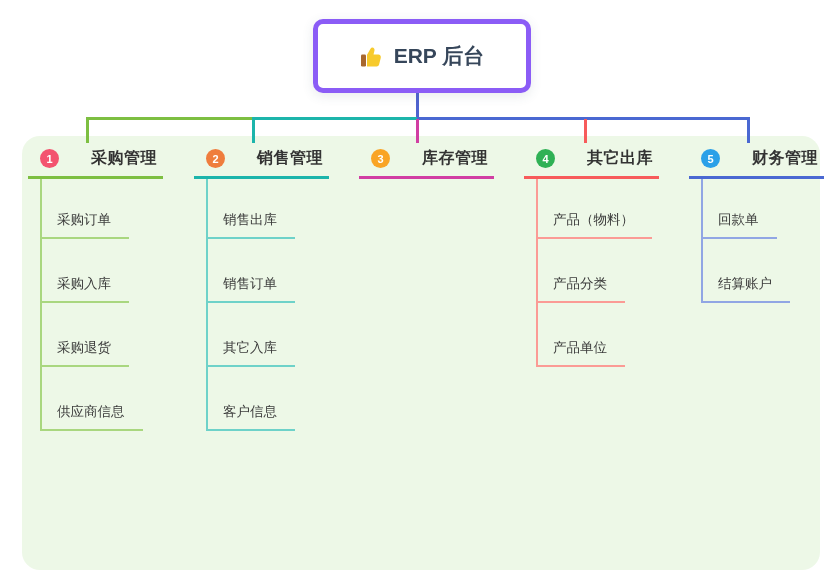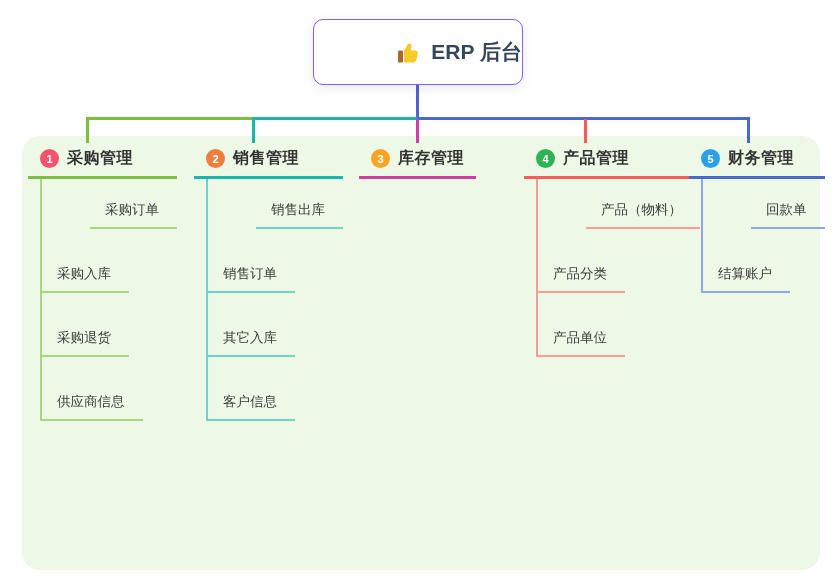--- a/index.html
+++ b/index.html
@@ -7,23 +7,23 @@
     width:839px; height:588px; background:#ffffff;
     font-family:"Liberation Sans","DejaVu Sans",sans-serif;
     position:relative; overflow:hidden;
   }
   .panel {
     position:absolute; left:22px; top:136px; width:798px; height:434px;
     border-radius:18px; z-index:0;
   }
   .root-card {
     position:absolute; left:313px; top:19px; width:208px; height:64px;
-    background:#ffffff; border:1px solid #8b5cf6; border-radius:10px;
+    background:#ffffff; border:5px solid #8b5cf6; border-radius:10px;
     box-shadow:0 3px 12px rgba(60,80,100,.12);
-    display:flex; align-items:center; justify-content:flex-end; gap:10px;
+    display:flex; align-items:center; justify-content:center; gap:10px;
     font-size:21px; font-weight:600; color:#36465a; z-index:3;
   }
   .root-card svg { display:block; }
   .line { position:absolute; z-index:1; }
   .stem        { left:416px; top:84px;  width:3px;   height:34px; }
   .bus-green   { left:86px;  top:117px; width:168px; height:3px;  }
   .drop-green  { left:86px;  top:117px; width:3px;   height:26px; }
   .bus-teal    { left:252px; top:117px; width:167px; height:3px;  }
   .drop-teal   { left:252px; top:119px; width:3px;   height:24px; }
   .bus-blue    { left:417px; top:117px; width:333px; height:3px;  }
@@ -37,30 +37,30 @@
   .branch-header {
     display:flex; align-items:center; gap:8px;
     padding:2px 6px 7px 12px; min-width:99px;
     border-bottom:3px solid var(--c); cursor:default;
   }
   .badge {
     width:19px; height:19px; border-radius:50%; flex:0 0 19px;
     background:var(--bc); color:#ffffff; font-size:11px; font-weight:700;
     display:flex; align-items:center; justify-content:center;
   }
-  .btitle { font-size:16px; font-weight:600; color:#333333; letter-spacing:.5px; white-space:nowrap; }
+  .btitle { font-size:16px; font-weight:600; color:#333333; letter-spacing:.5px; white-space:nowrap;margin-left:24px; }
   .items  { margin-left:12px; border-left:2px solid var(--cl); }
   .item {
     box-sizing:border-box; height:64px; width:max-content;
     display:flex; align-items:flex-end;
     padding:0 18px 8px 15px;
     border-bottom:2px solid var(--cl);
     font-size:13.5px; color:#3b3b3b; white-space:nowrap;
   }
-  .item:first-child { height:50px;margin-left:48px; }
+  .item:first-child { height:60px; }
 </style>
 </head>
 <body>
 
 <div class="panel" style="background: rgb(237, 248, 231);"></div>
 
 <div class="line stem" style="background: rgb(79, 99, 207);"></div>
 <div class="line bus-green" style="background: rgb(125, 191, 65);"></div>
 <div class="line drop-green" style="background: rgb(125, 191, 65);"></div>
 <div class="line bus-teal" style="background: rgb(28, 181, 171);"></div>
@@ -109,21 +109,21 @@
 <div class="branch b2" style="--c: #d13ea3; --cl: #ec80c6; --bc: #f9a425;">
   <div class="branch-header">
     <span class="badge">3</span>
     <span class="btitle">库存管理</span>
   </div>
 </div>
 
 <div class="branch b3" style="--c: #f75b5b; --cl: #fb9b95; --bc: #2fb155;">
   <div class="branch-header">
     <span class="badge">4</span>
-    <span class="btitle">产品管理</span>
+    <span class="btitle">其它出库</span>
   </div>
   <div class="items">
     <div class="item">产品（物料）</div>
     <div class="item">产品分类</div>
     <div class="item">产品单位</div>
   </div>
 </div>
 
 <div class="branch b4" style="--c: #4a68d2; --cl: #91a6e4; --bc: #2ba0e8;">
   <div class="branch-header">

